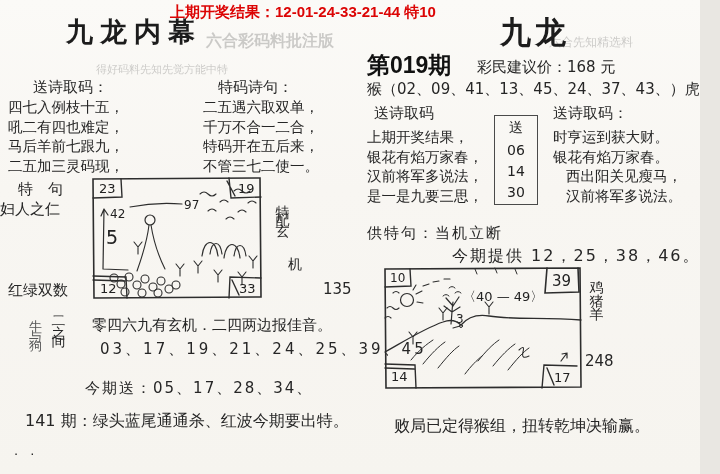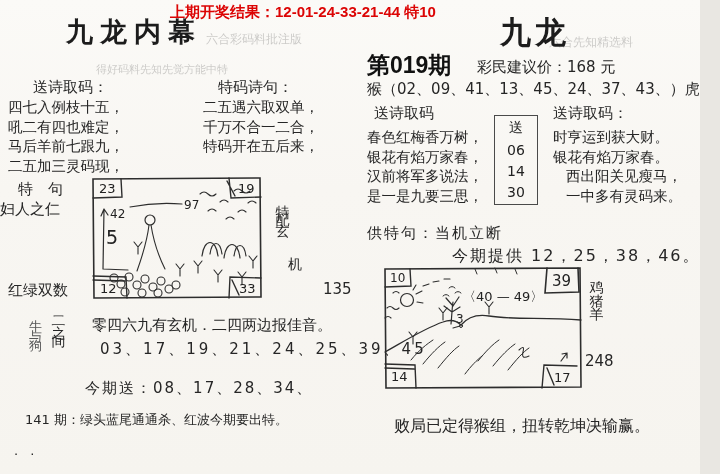--- a/index.html
+++ b/index.html
@@ -27,36 +27,37 @@
   svg path,svg circle,svg line{stroke:#2d2d2d;fill:none;stroke-linecap:round;}
 </style>
 </head>
 <body>
 
 <div class="page">
 
   <div class="abs print red" style="left:170px;top:3px;font-size:15px;">上期开奖结果：12-01-24-33-21-44 特10</div>
 
   <div class="abs title" style="left:66px;top:14px;font-size:27px;letter-spacing:7px;">九龙内幕</div>
-  <div class="abs hand faded" style="left:206px;top:31px;font-size:12px;">六合彩码料批注版</div>
+  <div class="abs hand faded" style="left:206px;top:31px;font-size:16px;font-weight:bold;">六合彩码料批注版</div>
   <div class="abs hand faded" style="left:96px;top:62px;font-size:11px;">得好码料先知先觉方能中特</div>
 
   <div class="abs hand" style="left:33px;top:78px;font-size:15px;">送诗取码：</div>
   <div class="abs hand" style="left:218px;top:78px;font-size:15px;text-align:center;">特码诗句：</div>
 
   <div class="abs hand poem" style="left:8px;top:98px;">
     <div class="line">四七入例枝十五，</div>
     <div class="line">吼二有四也难定，</div>
     <div class="line">马后羊前七跟九，</div>
     <div class="line">二五加三灵码现，</div>
   </div>
   <div class="abs hand poem" style="left:203px;top:98px;">
     <div class="line">二五遇六取双单，</div>
     <div class="line">千万不合一二合，</div>
     <div class="line">特码开在五后来，</div>
+    <div class="line">不管三七二使一。</div>
   </div>
 
   <div class="abs hand" style="left:18px;top:180px;font-size:15px;">特　句</div>
   <div class="abs hand" style="left:0;top:200px;font-size:15px;">妇人之仁</div>
 
   <svg class="abs" style="left:90px;top:176px;" width="175" height="124" viewBox="0 0 175 124">
     <path d="M3,3 L170,2 L171,121 L4,122 Z" stroke-width="1.6"></path>
 
     <path d="M3,22 L32,21 L31,3" stroke-width="1.4"></path>
     <path d="M139,2 L141,22 L171,21 M137,5 L145,20" stroke-width="1.4"></path>
@@ -123,54 +124,54 @@
   <div class="abs hand" style="left:288px;top:256px;font-size:14px;">机</div>
   <div class="abs hand" style="left:323px;top:280px;font-size:15px;">135</div>
 
   <div class="abs hand" style="left:8px;top:281px;font-size:15px;">红绿双数</div>
 
   <div class="abs hand vert" style="left:26px;top:309px;font-size:13px;letter-spacing:10px;color:#555;">牛与狗</div>
   <div class="abs hand vert" style="left:50px;top:305px;font-size:14px;letter-spacing:9px;">二之间</div>
 
   <div class="abs hand" style="left:92px;top:316px;font-size:15px;">零四六九有玄机．二四两边报佳音。</div>
   <div class="abs hand" style="left:100px;top:340px;font-size:15px;letter-spacing:3px;">03、17、19、21、24、25、39、45</div>
-  <div class="abs hand" style="left:85px;top:379px;font-size:15px;letter-spacing:2px;">今期送：08、17、28、34、</div>
-  <div class="abs hand" style="left:25px;top:411px;font-size:13px;">141 期：绿头蓝尾通通杀、红波今期要出特。</div>
+  <div class="abs hand" style="left:85px;top:379px;font-size:15px;letter-spacing:2px;">今期送：05、17、28、34、</div>
+  <div class="abs hand" style="left:25px;top:411px;font-size:16px;">141 期：绿头蓝尾通通杀、红波今期要出特。</div>
   <div class="abs hand" style="left:14px;top:447px;font-size:13px;letter-spacing:4px;">· ·</div>
 
   <div class="abs title" style="left:500px;top:12px;font-size:31px;letter-spacing:4px;">九龙</div>
   <div class="abs hand faded" style="left:549px;top:34px;font-size:12px;">六合先知精选料</div>
 
   <div class="abs print" style="left:367px;top:50px;font-size:23px;font-weight:700;">第019期</div>
   <div class="abs hand" style="left:477px;top:58px;font-size:15px;">彩民建议价：168 元</div>
 
   <div class="abs hand" style="left:367px;top:80px;font-size:15px;">猴（02、09、41、13、45、24、37、43、）虎</div>
 
   <div class="abs hand" style="left:374px;top:104px;font-size:15px;">送诗取码</div>
   <div class="abs hand" style="left:553px;top:104px;font-size:15px;">送诗取码：</div>
 
   <div class="abs hand poem" style="left:367px;top:128px;">
-    <div class="line">春色红梅香万树，</div>
+    <div class="line">上期开奖结果，</div>
     <div class="line">银花有焰万家春，</div>
     <div class="line">汉前将军多说法，</div>
     <div class="line">是一是九要三思，</div>
   </div>
 
   <div class="abs sendbox" style="left:494px;top:115px;width:44px;height:90px;">
     <div>送</div>
     <div>06</div>
     <div>14</div>
     <div>30</div>
   </div>
 
   <div class="abs hand poem" style="left:553px;top:128px;">
     <div class="line">时亨运到获大财。</div>
     <div class="line">银花有焰万家春。</div>
     <div class="line indent">西出阳关见瘦马，</div>
-    <div class="line indent">一中多有灵码来。</div>
+    <div class="line indent">汉前将军多说法。</div>
   </div>
 
   <div class="abs hand" style="left:367px;top:224px;font-size:15px;letter-spacing:2px;">供特句：当机立断</div>
   <div class="abs hand" style="left:452px;top:246px;font-size:16px;letter-spacing:2px;">今期提供 12，25，38，46。</div>
 
   <svg class="abs" style="left:383px;top:266px;" width="200" height="124" viewBox="0 0 200 124">
     <path d="M2,3 L197,2 L198,121 L3,122 Z" stroke-width="1.6"></path>
 
     <path d="M2,21 L28,20 L27,3" stroke-width="1.4"></path>
     <path d="M164,2 L162,27 L196,26 L195,2" stroke-width="1.6"></path>

